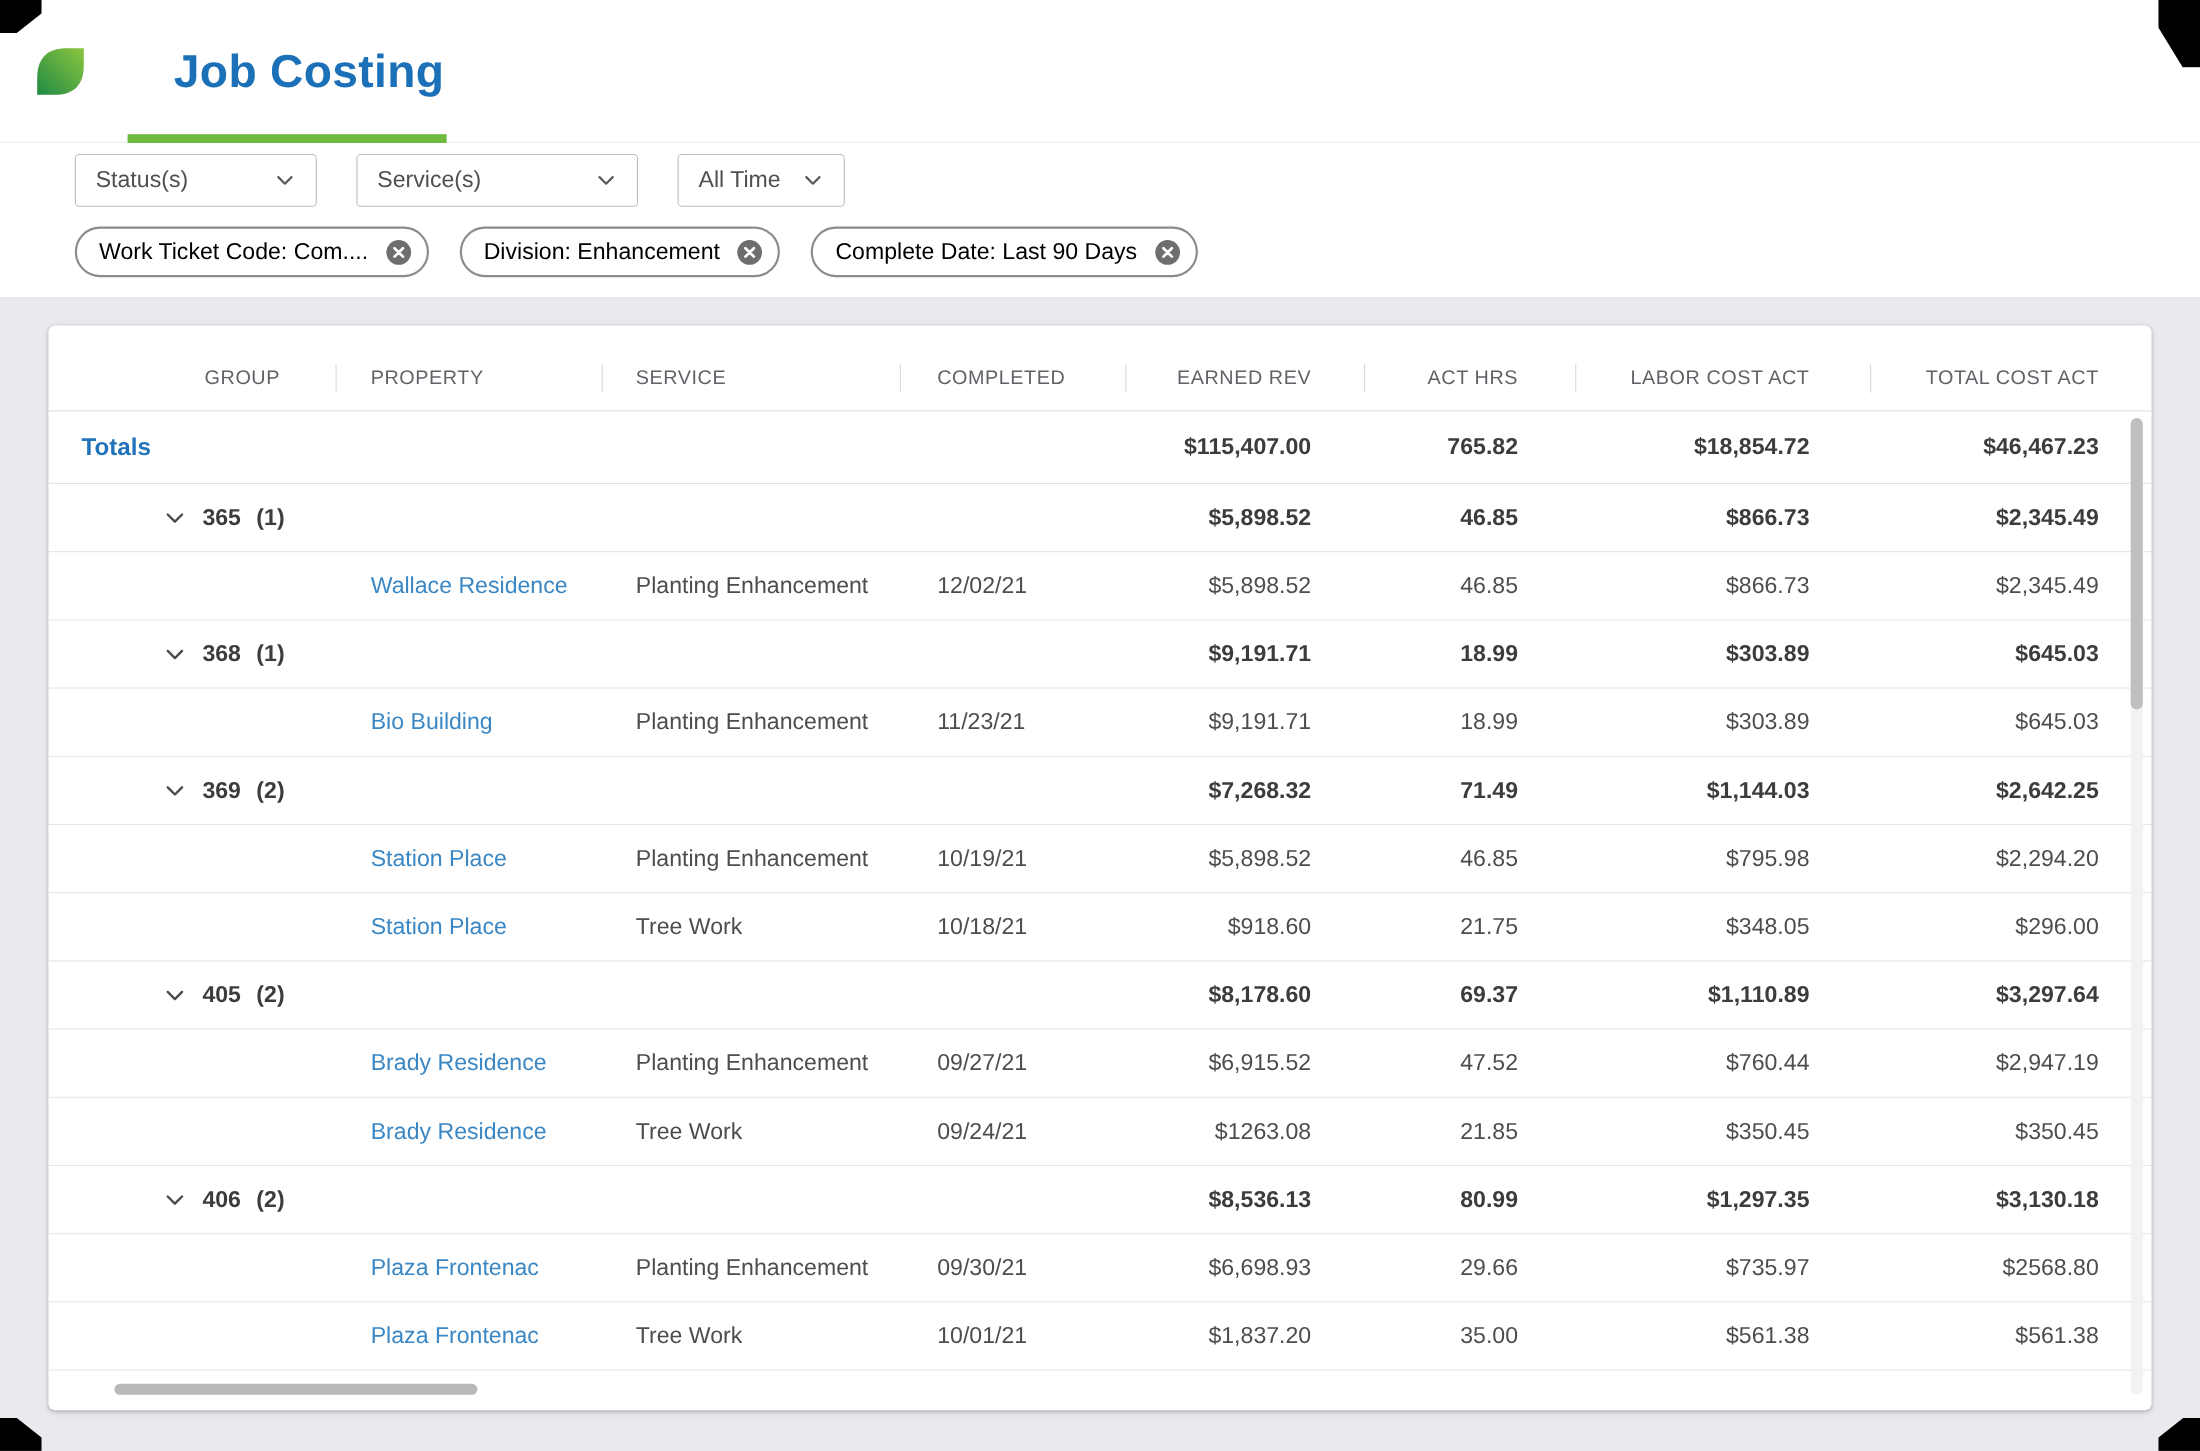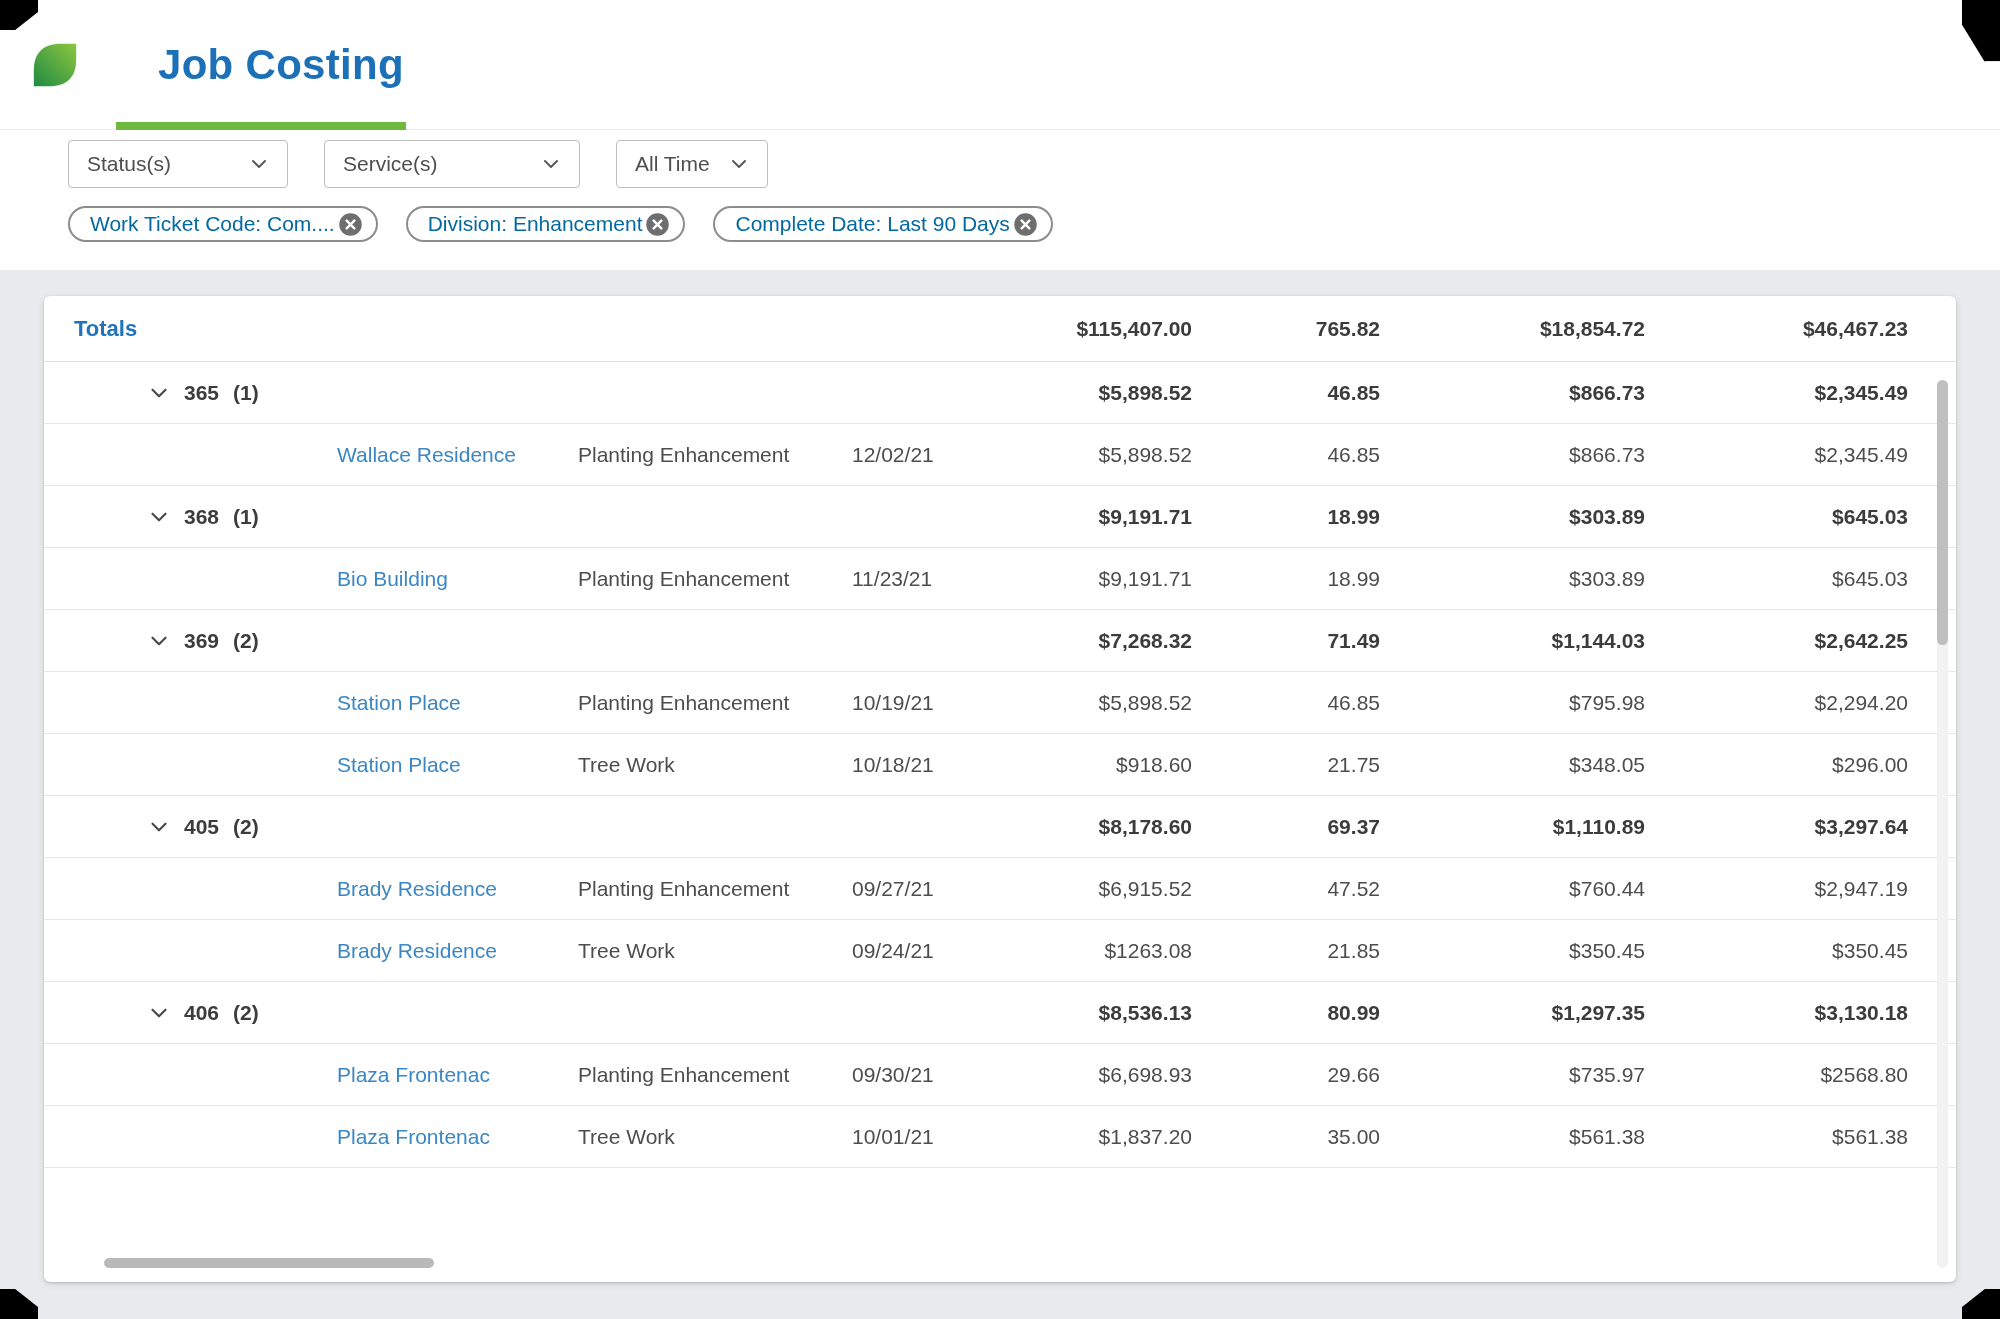--- a/index.html
+++ b/index.html
@@ -24,23 +24,23 @@
   
   .dropdown-row { position:absolute; top:140px; left:68px; display:flex; gap:36px; }
   .dropdown { height:48px; border:1px solid #bdbdbd; border-radius:4px; background:#fff;
               display:flex; align-items:center; justify-content:space-between;
               padding:0 16px 0 18px; font-size:21px; color:#4f4f4f; cursor:pointer; }
   .dropdown.w1 { width:220px; } .dropdown.w2 { width:256px; } .dropdown.w3 { width:152px; }
   .dd-chev { width:24px; height:24px; flex:0 0 auto; }
 
   
   .chips-row { position:absolute; top:206px; left:68px; display:flex; gap:28px; }
-  .chip { height:36px; display:inline-flex; align-items:center; gap:2px;
+  .chip { height:46px; display:inline-flex; align-items:center; gap:14px;
           border:2px solid #8c8c8c; border-radius:23px; background:#fff;
-          padding:0 12px 0 20px; font-size:21px; color:#0369a1; cursor:pointer; }
+          padding:0 12px 0 20px; font-size:21px; color:#000000; cursor:pointer; }
   .chip-close { width:27px; height:27px; flex:0 0 auto; cursor:pointer; }
 
   
   .card { position:absolute; left:44px; top:296px; width:1912px; height:986px; background:#fff;
           border-radius:6px; box-shadow:0 1px 3px rgba(0,0,0,.18), 0 2px 8px rgba(0,0,0,.07); overflow:hidden; }
 
   .row { display:grid; grid-template-columns:231px 242px 271px 205px 217px 192px 268px 1fr;
          padding:0 30px; align-items:center; }
   .row > * { min-width:0; }
   .row > *:nth-child(1) { padding-left:72px; }
@@ -146,20 +146,30 @@
         <svg class="chip-close" viewBox="0 0 24 24">
           <circle cx="12" cy="12" r="10" fill="#6e6e6e"></circle>
           <path d="M8.6 8.6 L15.4 15.4 M15.4 8.6 L8.6 15.4" stroke="#fff" stroke-width="2.2" stroke-linecap="round"></path>
         </svg>
       </div>
     </div>
   </div>
 
   <div class="card">
 
+    <div class="row thead">
+      <div>GROUP</div>
+      <div>PROPERTY</div>
+      <div>SERVICE</div>
+      <div>COMPLETED</div>
+      <div>EARNED REV</div>
+      <div>ACT HRS</div>
+      <div>LABOR COST ACT</div>
+      <div>TOTAL COST ACT</div>
+    </div>
 
     <div class="row tr totals">
       <div class="totals-label">Totals</div>
       <div></div>
       <div></div>
       <div></div>
       <div class="num">$115,407.00</div>
       <div class="num">765.82</div>
       <div class="num">$18,854.72</div>
       <div class="num">$46,467.23</div>

